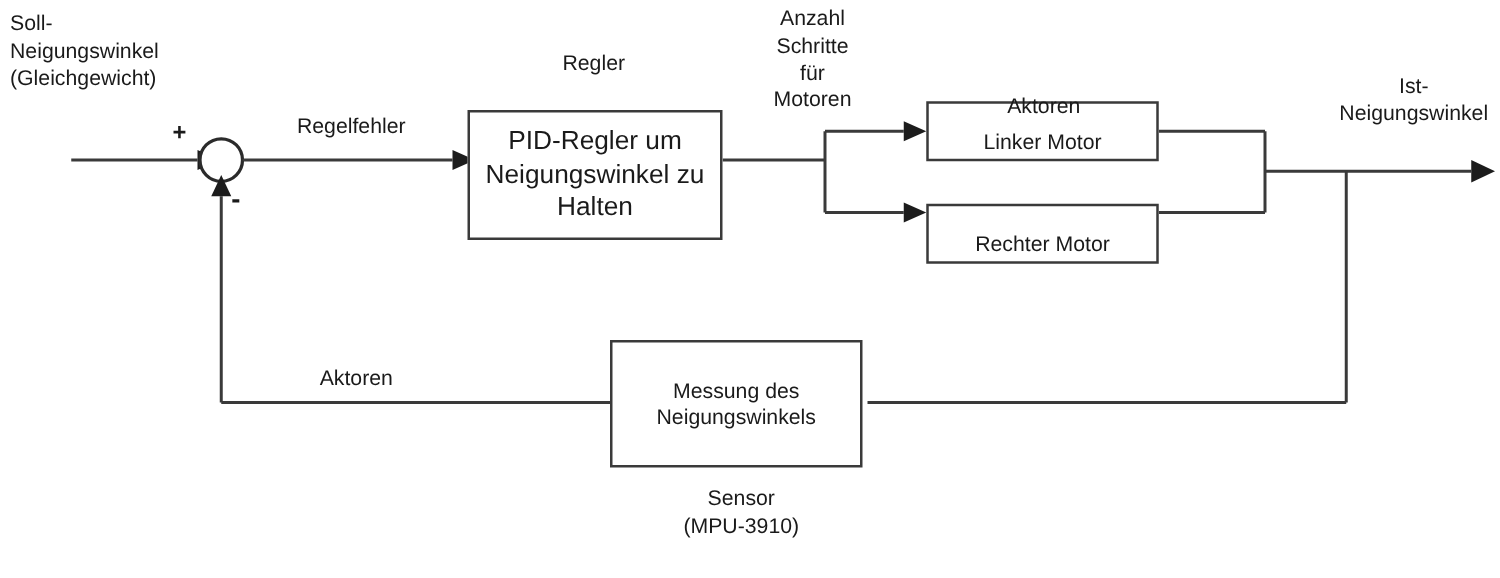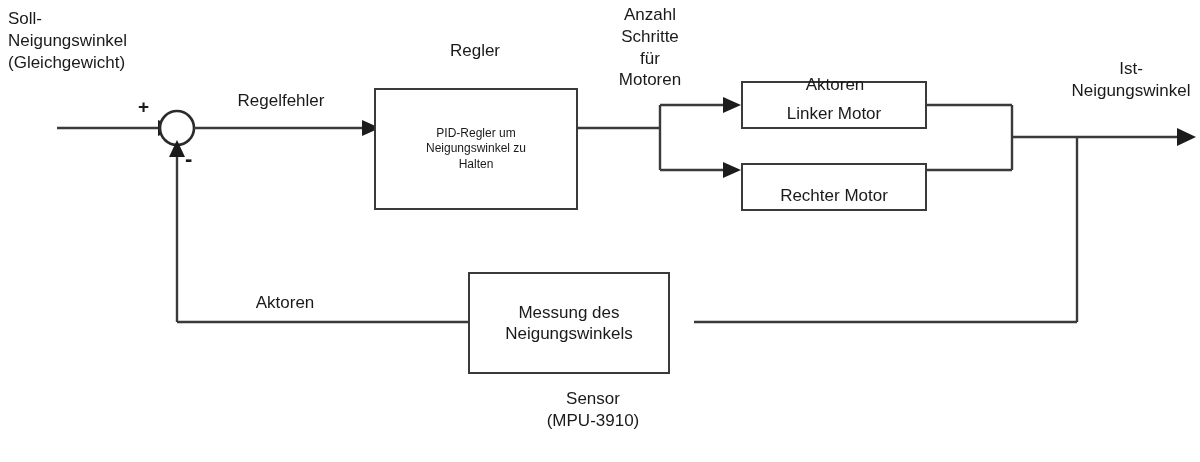--- a/index.html
+++ b/index.html
@@ -66,24 +66,24 @@
     position: absolute;
     color: #1a1a1a;
     font-weight: 600;
   }
   .blk-text {
     display: block;
     white-space: pre-line;
     line-height: 1.26;
   }
   
-  #pid-block      { left: 374px; top: 88px;  width: 204px; height: 122px; font-size: 12px; }
+  #pid-block      { left: 374px; top: 88px;  width: 204px; height: 104px; font-size: 21px; }
   #motor-left     { left: 741px; top: 81px;  width: 186px; height: 48px;  font-size: 17px; }
   #motor-right    { left: 741px; top: 145px; width: 186px; height: 48px;  font-size: 17px; margin-top: 18px; }
-  #sensor-block   { left: 468px; top: 272px; width: 202px; height: 102px; font-size: 17px; }
+  #sensor-block   { left: 488px; top: 272px; width: 202px; height: 102px; font-size: 17px; }
 
   
   .motor-inner {
     position: relative;
     width: 100%;
     text-align: center;
     line-height: 1.26;
     transform: translateY(9px);
   }
 

